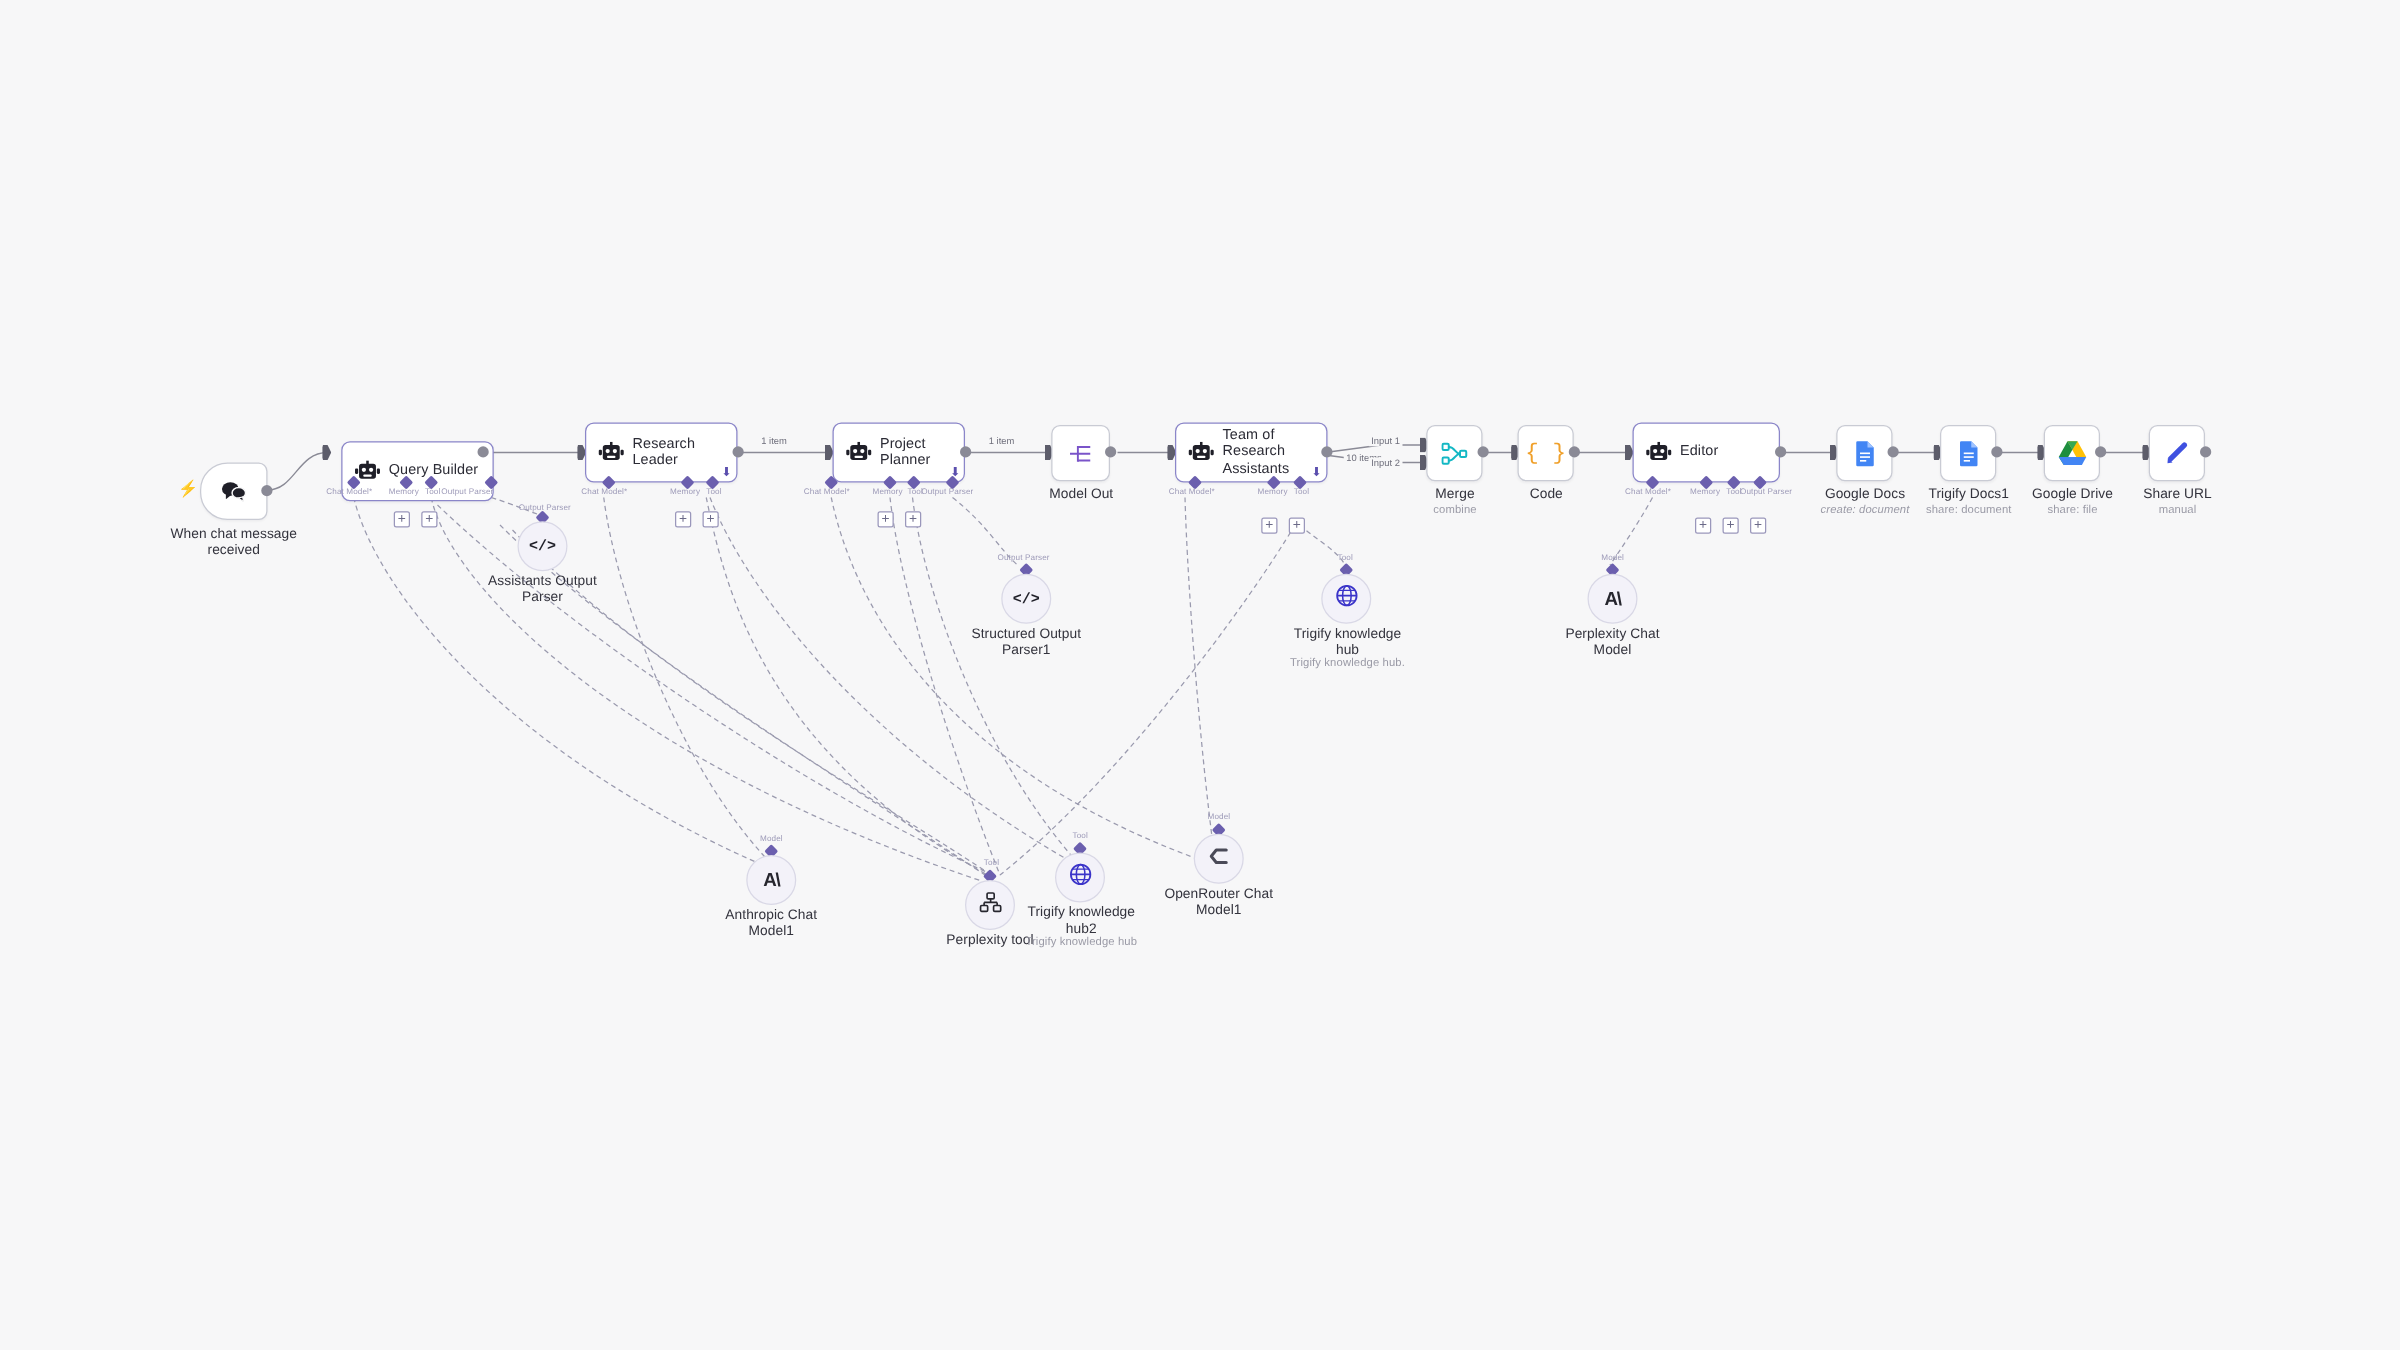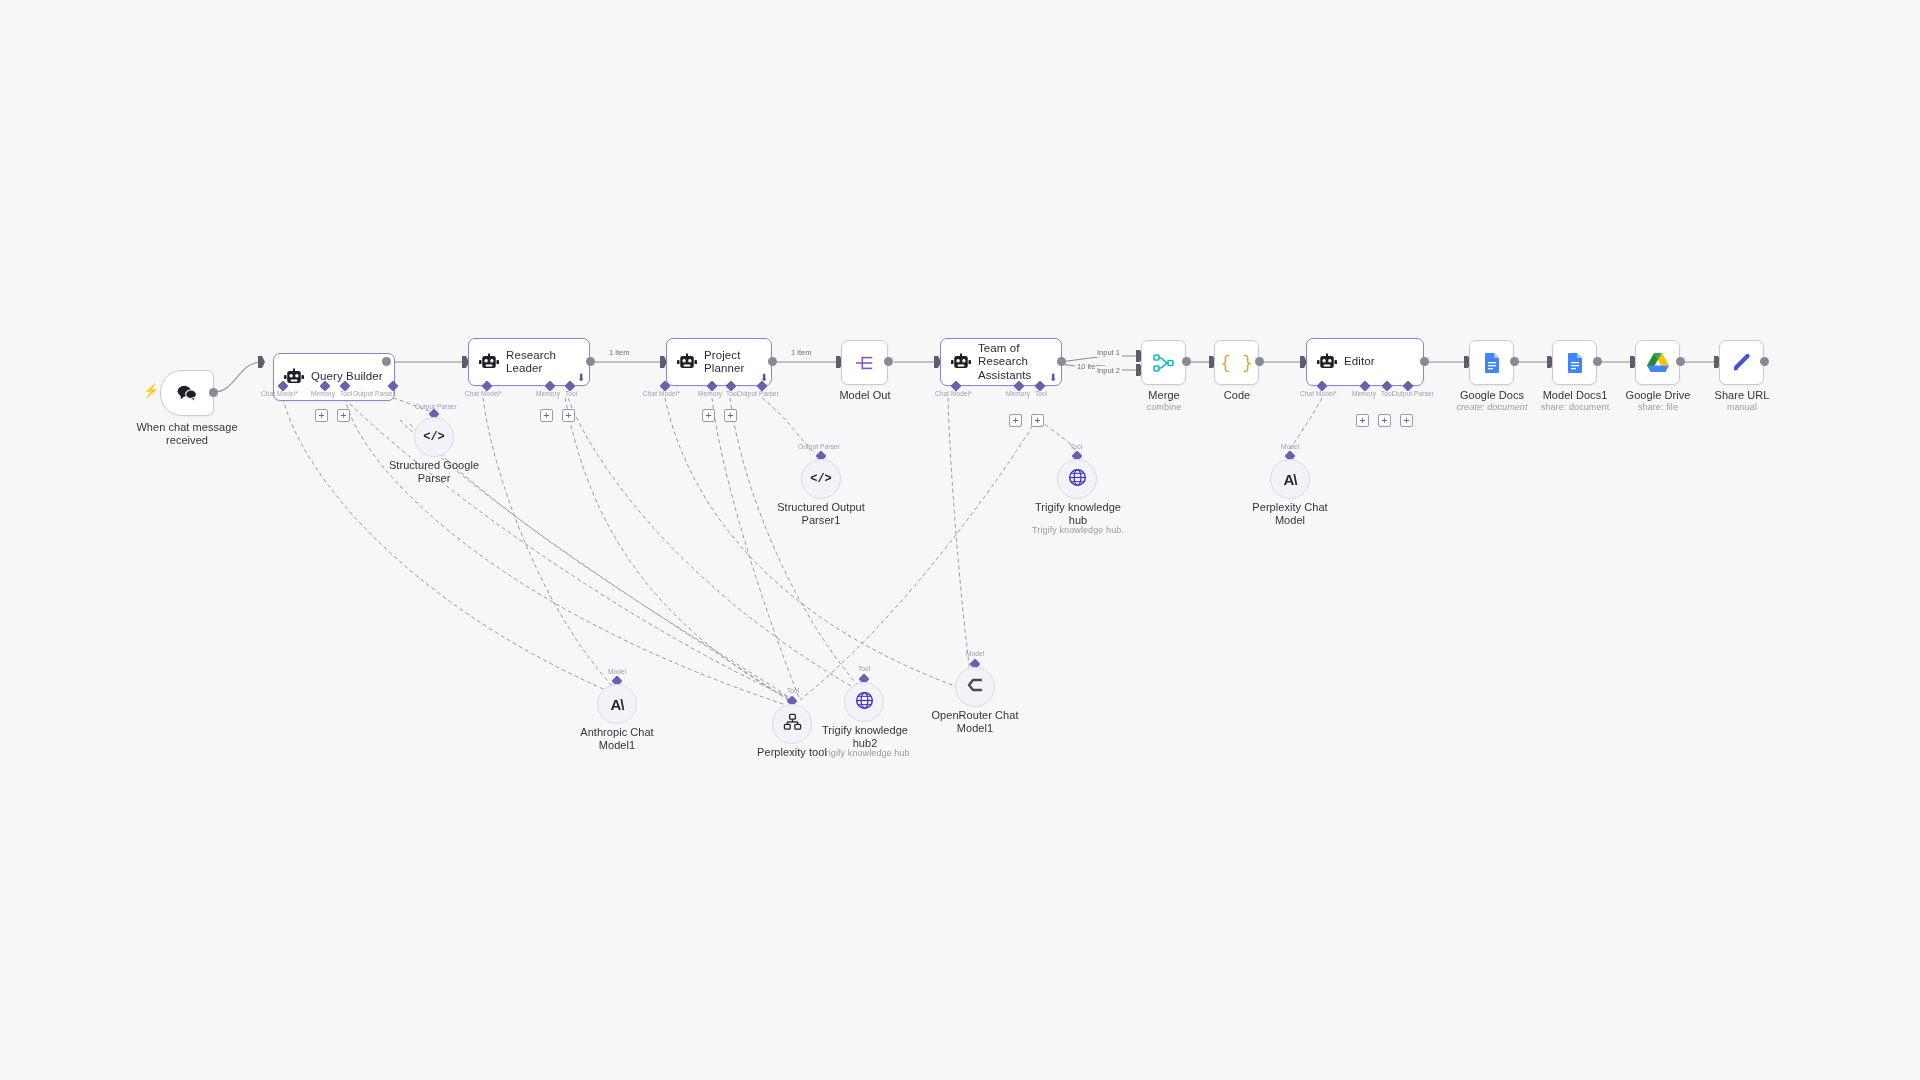--- a/index.html
+++ b/index.html
@@ -382,21 +382,21 @@
       <svg width="18" height="22" viewBox="0 0 18 22">
         <path d="M2 1 h9 l5 5 v14 a1 1 0 0 1 -1 1 H3 a1 1 0 0 1 -1 -1 V2 a1 1 0 0 1 1 -1z" fill="#4285f4"></path>
         <path d="M11 1 l5 5 h-5z" fill="#a0c3ff"></path>
         <rect x="5" y="10" width="8" height="1.3" fill="#fff"></rect>
         <rect x="5" y="13" width="8" height="1.3" fill="#fff"></rect>
         <rect x="5" y="16" width="5" height="1.3" fill="#fff"></rect>
       </svg>
     </span>
   </div>
   <div class="outdot" style="left:1593px; top:357px;"></div>
-  <div class="caption" style="left:1533px; top:389px; width:84px;">Model Docs1</div>
+  <div class="caption" style="left:1533px; top:389px; width:84px;">Trigify Docs1</div>
   <div class="subcaption" style="left:1533px; top:402px; width:84px;">share: document</div>
 
   <div class="inport" style="left:1630px; top:356px;"></div>
   <div class="node square" style="left:1635px; top:340px; width:45px; height:45px;">
     <span class="ico">
       <svg width="24" height="21" viewBox="0 0 24 21">
         <path d="M8 1 L16 1 L23 13.5 L15 13.5 Z" fill="#ffc107"></path>
         <path d="M8 1 L1 13.5 L5 20 L12 7.5 Z" fill="#1e8e3e"></path>
         <path d="M1 13.5 L5 20 L19.5 20 L23 13.5 Z" fill="#4285f4"></path>
         <path d="M8 1 L16 1 L12 7.5 Z" fill="#34a853"></path>
@@ -418,21 +418,21 @@
   </div>
   <div class="outdot" style="left:1760px; top:357px;"></div>
   <div class="caption" style="left:1700px; top:389px; width:84px;">Share URL</div>
   <div class="subcaption" style="left:1700px; top:402px; width:84px;">manual</div>
 
   <div class="portlabel" style="left:415px; top:403px;">Output Parser</div>
   <div class="diamond" style="left:430px; top:410px;"></div>
   <div class="subnode" style="left:414px; top:417px;">
     <span class="ico" style="color:#1f1f28; font-size:12px; font-weight:700; font-family:'Liberation Mono',monospace;">&lt;/&gt;</span>
   </div>
-  <div class="caption" style="left:385px; top:459px; width:98px;">Structured Google Parser</div>
+  <div class="caption" style="left:385px; top:459px; width:98px;">Assistants Output Parser</div>
 
   <div class="portlabel" style="left:798px; top:443px;">Output Parser</div>
   <div class="diamond" style="left:817px; top:452px;"></div>
   <div class="subnode" style="left:801px; top:459px;">
     <span class="ico" style="color:#1f1f28; font-size:12px; font-weight:700; font-family:'Liberation Mono',monospace;">&lt;/&gt;</span>
   </div>
   <div class="caption" style="left:772px; top:501px; width:98px;">Structured Output Parser1</div>
 
   <div class="portlabel" style="left:1070px; top:443px;">Tool</div>
   <div class="diamond" style="left:1073px; top:452px;"></div>

